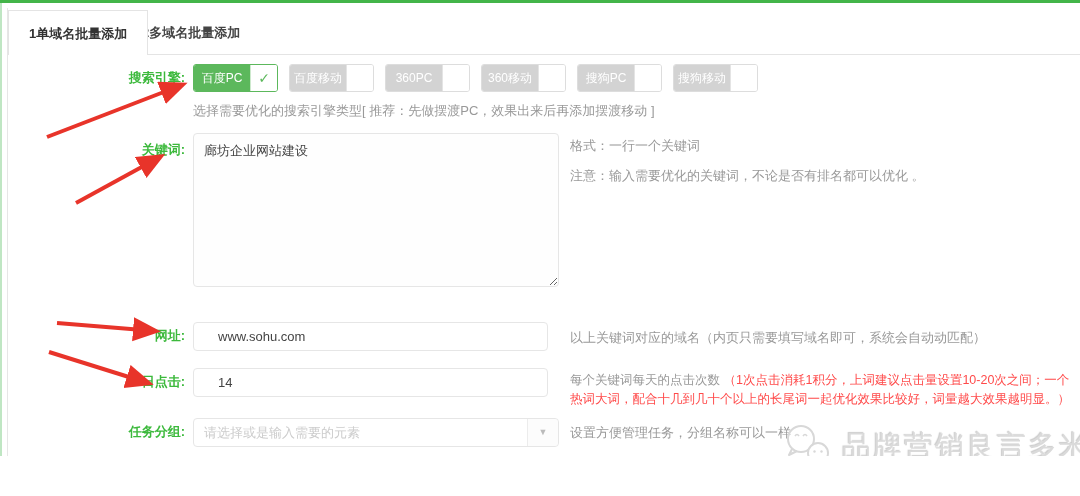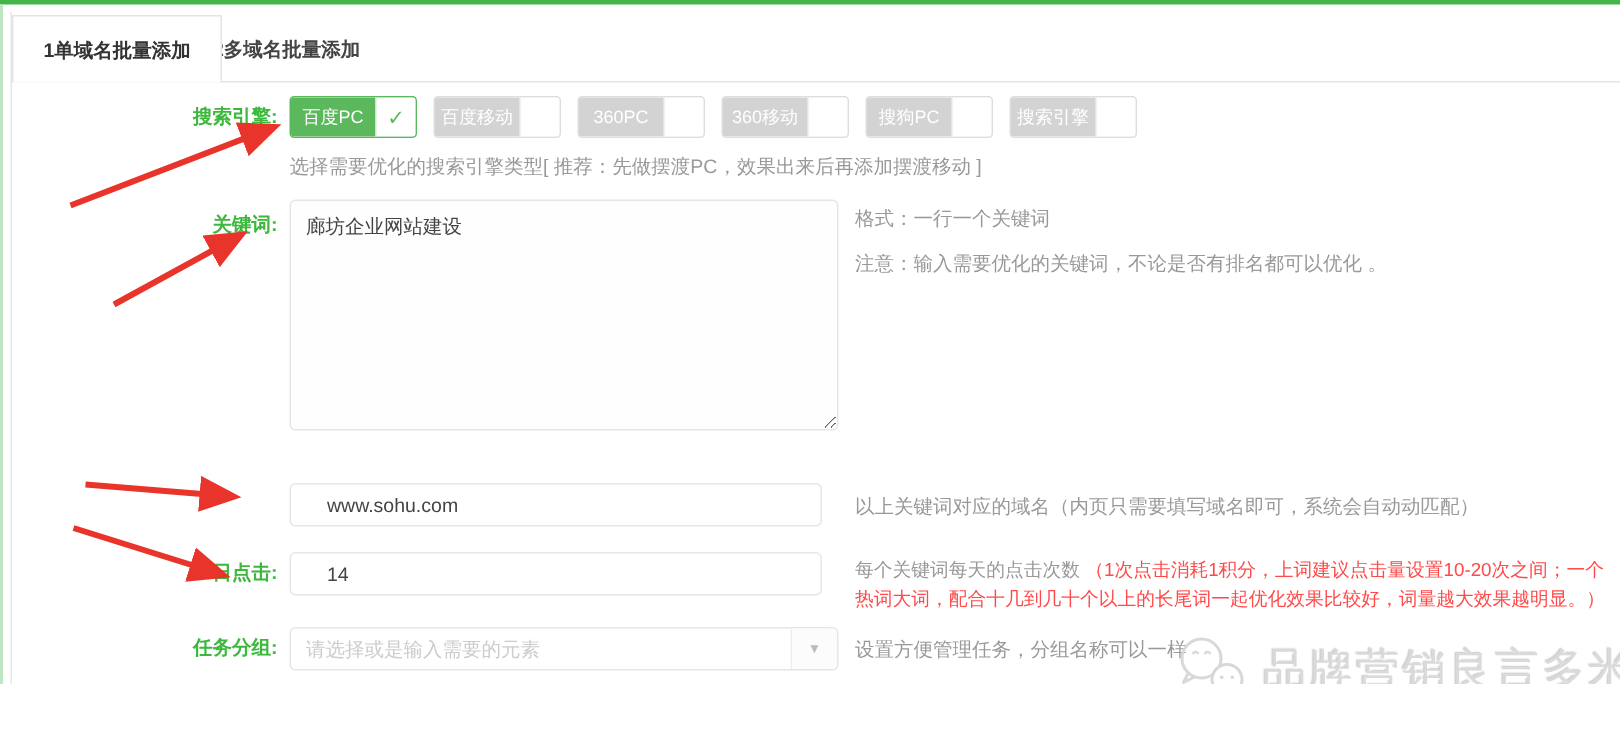--- a/index.html
+++ b/index.html
@@ -106,31 +106,32 @@
     </div>
     <div class="engine">
       <span class="engine-label">360移动</span>
       <span class="engine-check"></span>
     </div>
     <div class="engine">
       <span class="engine-label">搜狗PC</span>
       <span class="engine-check"></span>
     </div>
     <div class="engine">
-      <span class="engine-label">搜索引擎</span>
+      <span class="engine-label">搜狗移动</span>
       <span class="engine-check"></span>
     </div>
   </div>
   <div class="hint engine-hint">选择需要优化的搜索引擎类型[ 推荐：先做摆渡PC，效果出来后再添加摆渡移动 ]</div>
 
   <div class="flabel" style="top:136px">关键词:</div>
   <textarea class="kw-textarea" style="">廊坊企业网站建设</textarea>
   <div class="hint kw-hint-note">注意：输入需要优化的关键词，不论是否有排名都可以优化 。</div>
   <div class="hint kw-hint-format">格式：一行一个关键词</div>
 
+  <div class="flabel" style="top:322px">网址:</div>
   <input class="tinput url-input" value="www.sohu.com" style="">
   <div class="hint url-hint">以上关键词对应的域名（内页只需要填写域名即可，系统会自动动匹配）</div>
 
   <div class="flabel" style="top:368px">日点击:</div>
   <input class="tinput clicks-input" value="14" style="">
   <div class="hint clicks-hint"><span>每个关键词每天的点击次数 </span><span class="red">（1次点击消耗1积分，上词建议点击量设置10-20次之间；一个热词大词，配合十几到几十个以上的长尾词一起优化效果比较好，词量越大效果越明显。）</span></div>
 
   <div class="flabel" style="top:418px">任务分组:</div>
   <div class="tselect">
     <span class="sel-text">请选择或是输入需要的元素</span>

